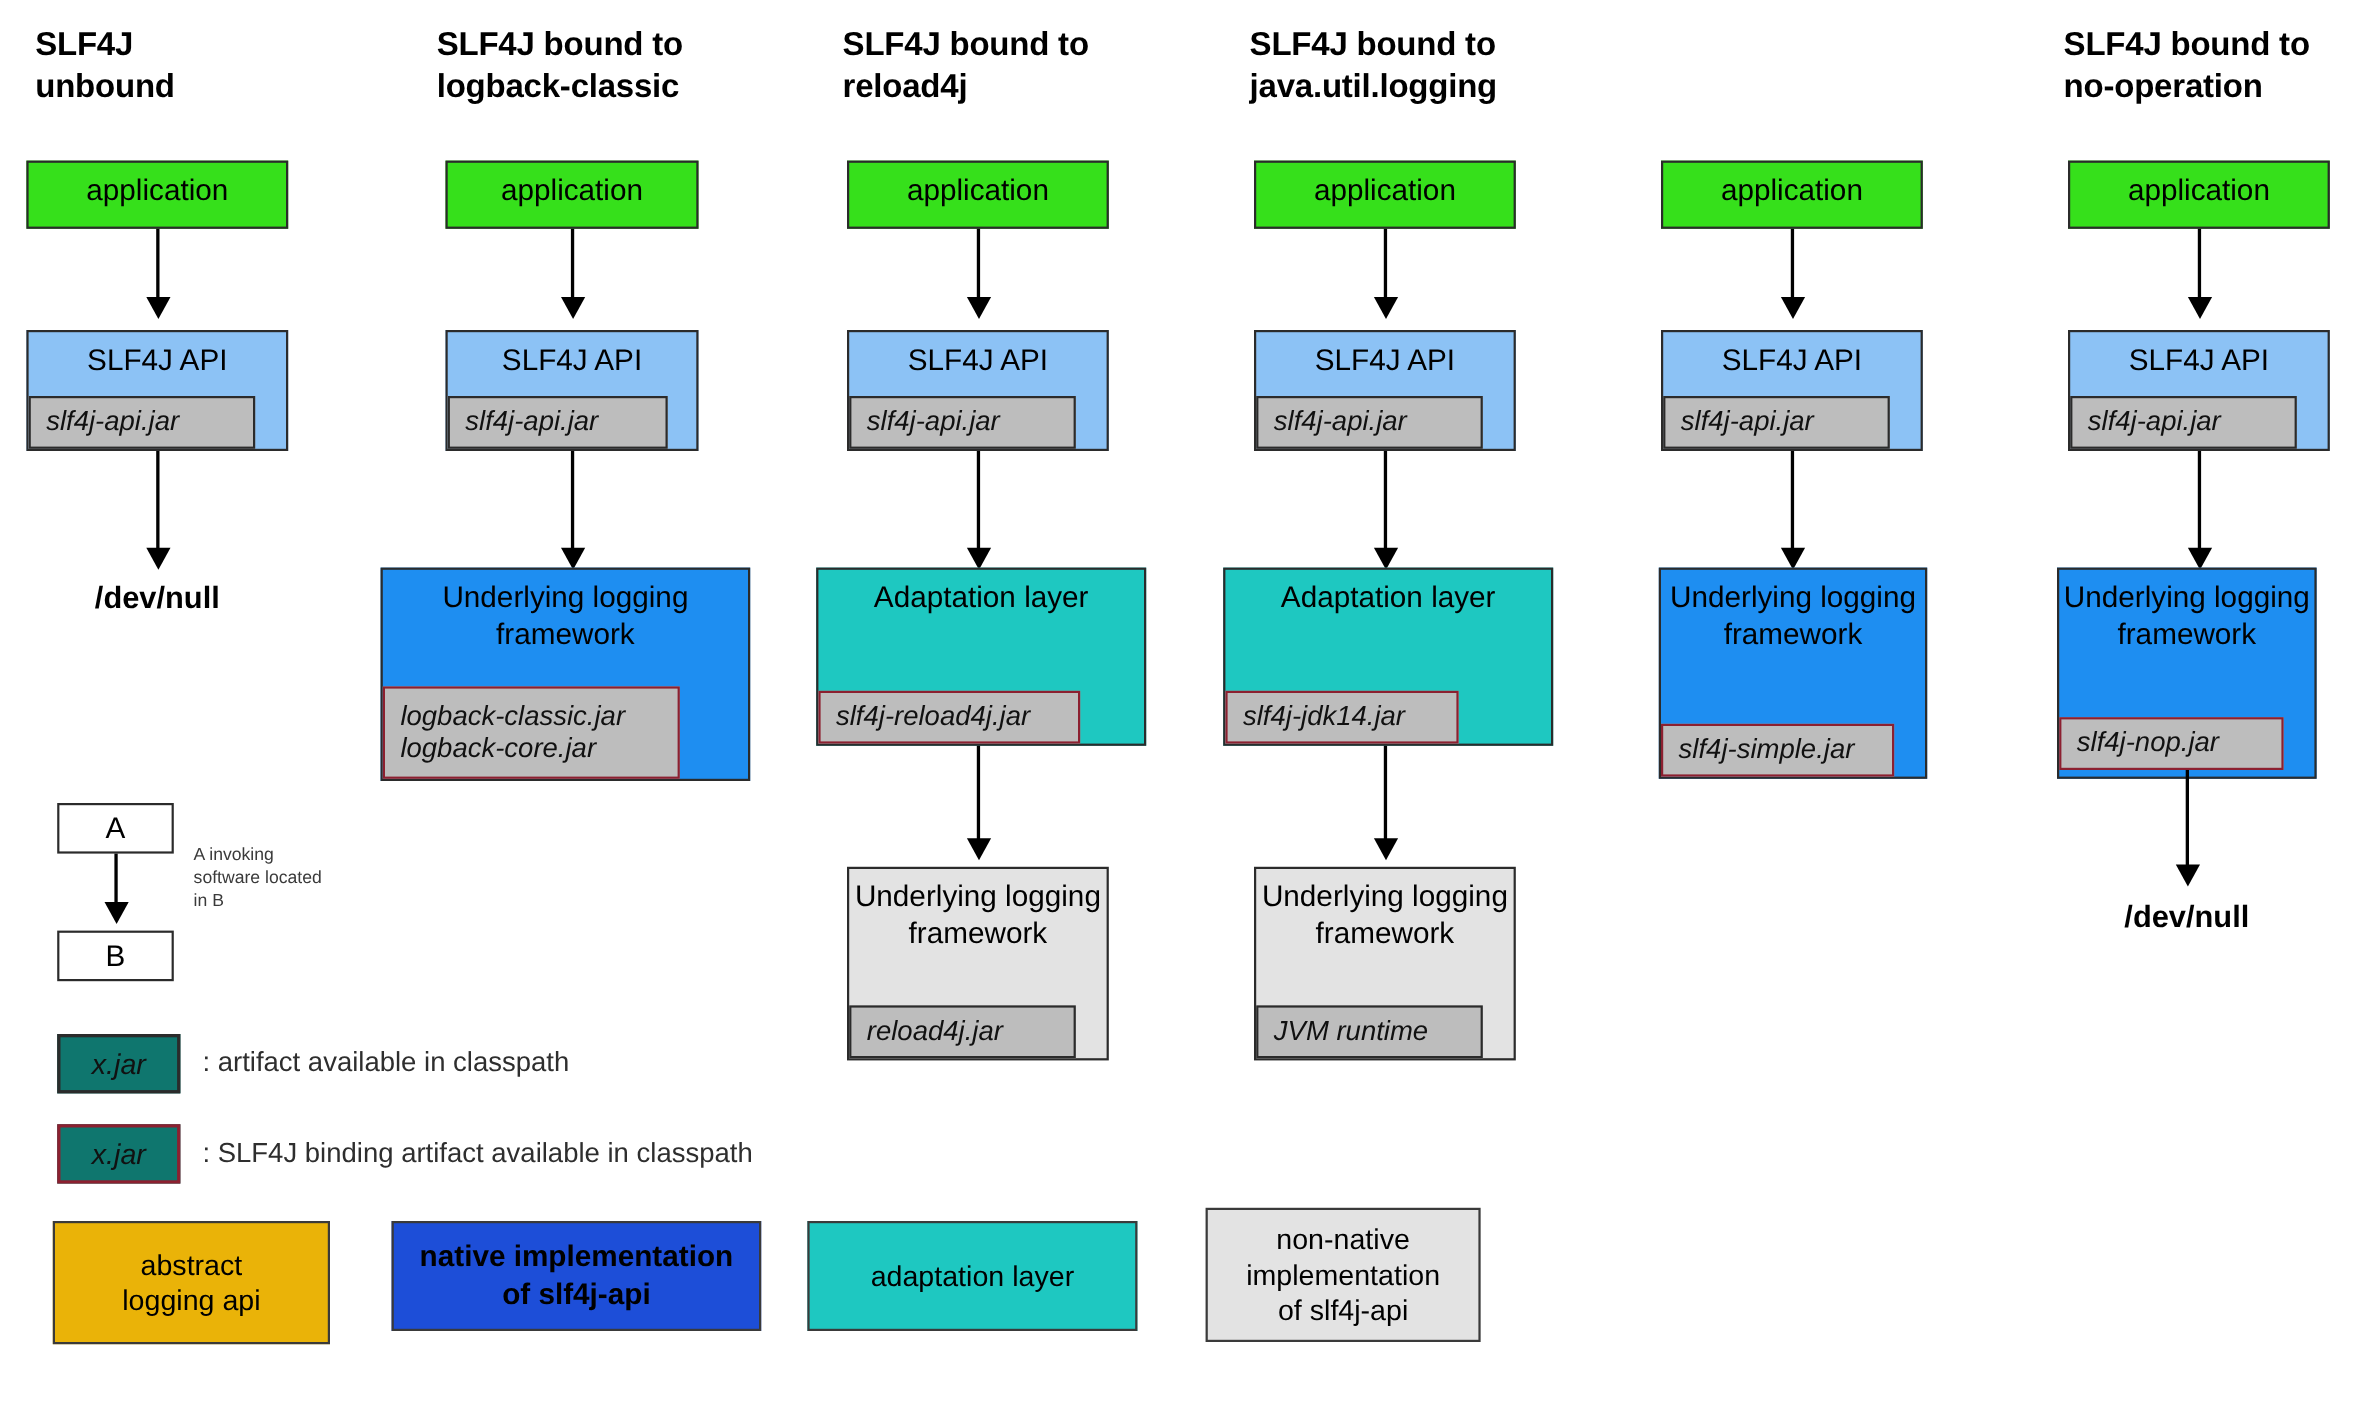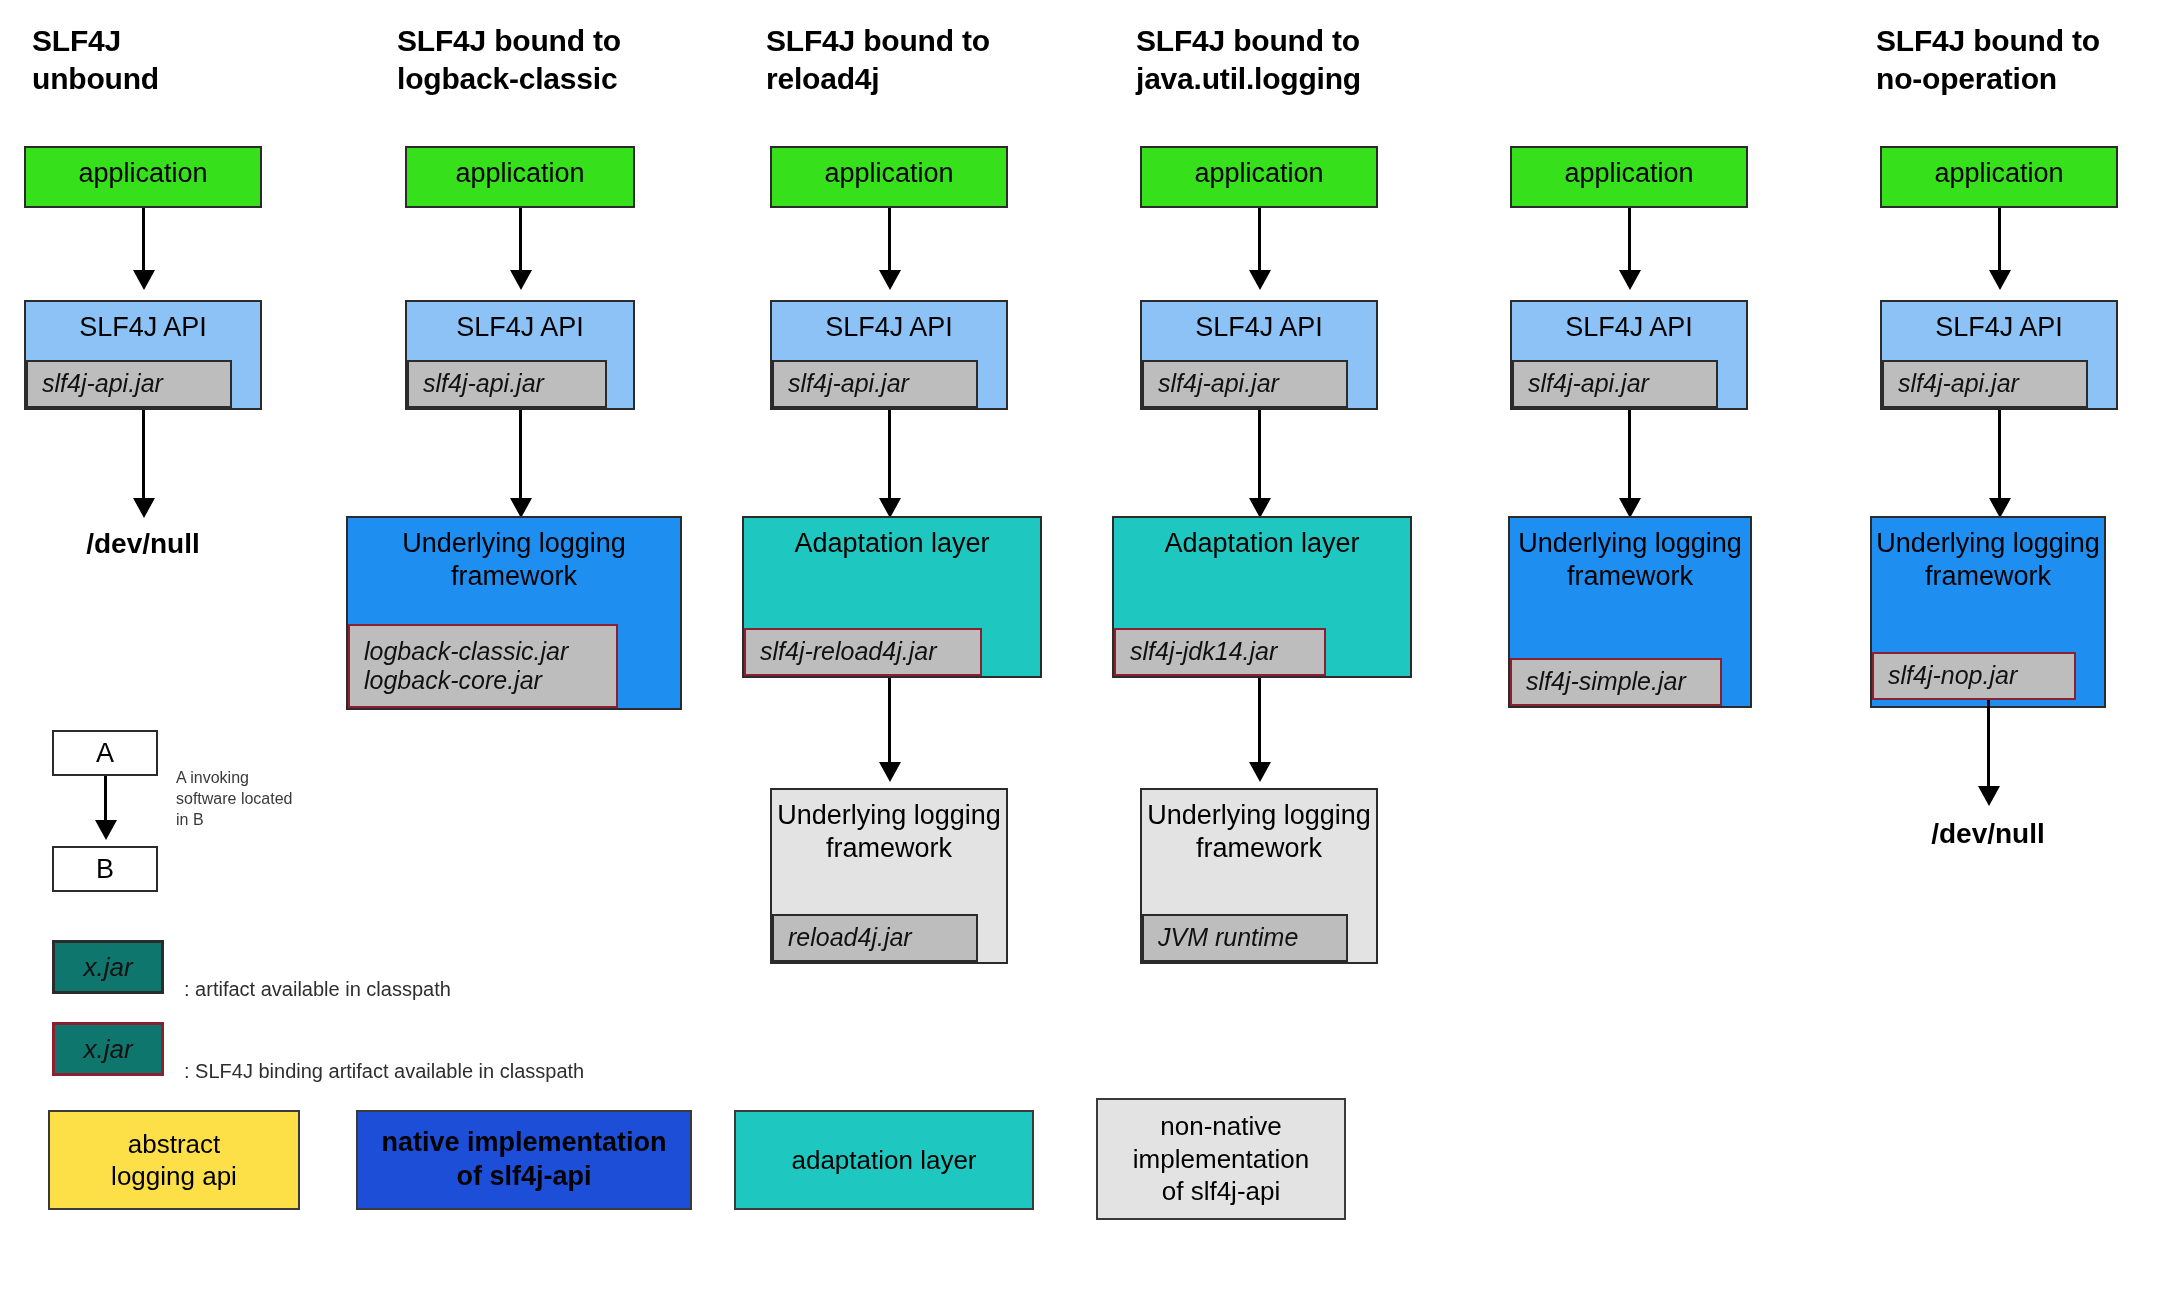--- a/index.html
+++ b/index.html
@@ -68,21 +68,21 @@
     position:absolute;font-size:16px;color:#3a3a3a;line-height:1.3;
     white-space:pre-line;
   }
   .legend-chip{
     position:absolute;box-sizing:border-box;background:#0f766e;
     border:3px solid #2b2b2b;font-style:italic;font-size:26px;color:#111;
     display:flex;align-items:center;justify-content:center;
   }
   .legend-chip.binding{border-color:#8c2030;}
   .legend-desc{
-    position:absolute;font-size:20px;color:#2e2e2e;white-space:nowrap;margin-top:26px;
+    position:absolute;font-size:25px;color:#2e2e2e;white-space:nowrap;
   }
   .swatch{
     position:absolute;box-sizing:border-box;border:2px solid #3a3a3a;
     display:flex;align-items:center;justify-content:center;
     text-align:center;font-size:26px;color:#000;line-height:1.25;
     white-space:pre-line;padding:0 8px;
   }
   .swatch.bold{font-weight:bold;font-size:27px;}
 </style>
 </head>
@@ -256,21 +256,21 @@
   <div class="legend-chip" style="left:52px;top:940px;width:112px;height:54px;">
     <span>x.jar</span>
   </div>
   <div class="legend-desc" style="left:184px;top:952px;">: artifact available in classpath</div>
 
   <div class="legend-chip binding" style="left:52px;top:1022px;width:112px;height:54px;">
     <span>x.jar</span>
   </div>
   <div class="legend-desc" style="left:184px;top:1034px;">: SLF4J binding artifact available in classpath</div>
 
-  <div class="swatch" style="left:48px;top:1110px;width:252px;height:100px;background:#fde047;">
+  <div class="swatch" style="left:48px;top:1110px;width:252px;height:112px;background:#eab308;">
     <span>abstract
 logging api</span>
   </div>
   <div class="swatch bold" style="left:356px;top:1110px;width:336px;height:100px;background:#1d4ed8;">
     <span>native implementation
 of slf4j-api</span>
   </div>
   <div class="swatch" style="left:734px;top:1110px;width:300px;height:100px;background:#1ec8c1;">
     <span>adaptation layer</span>
   </div>

